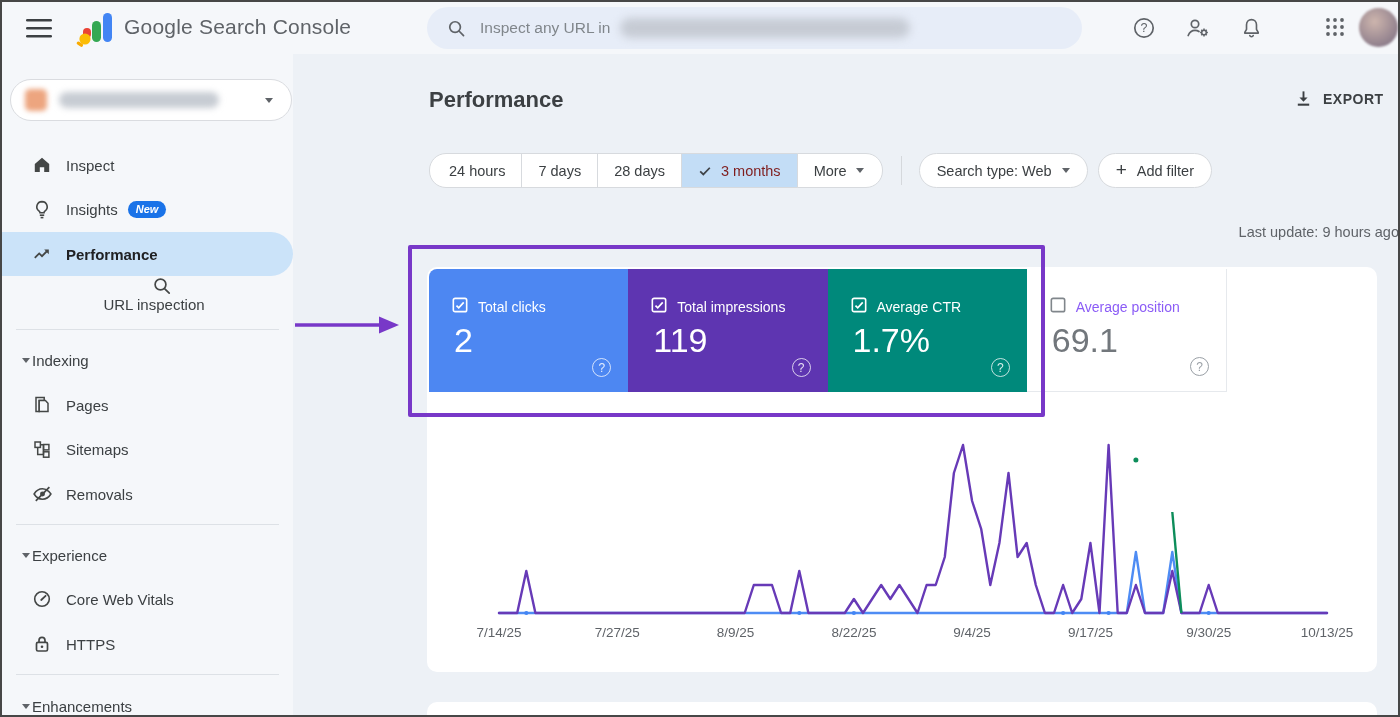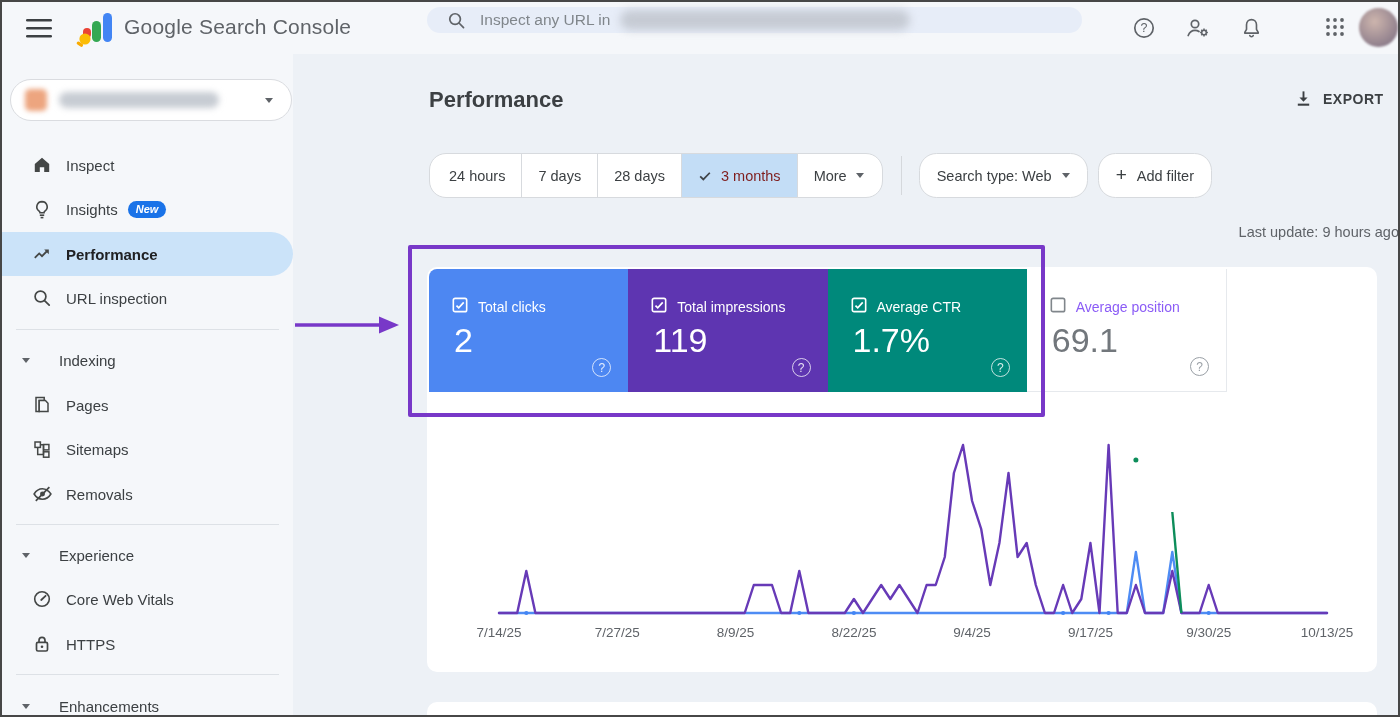--- a/index.html
+++ b/index.html
@@ -3,21 +3,21 @@
 <meta charset="utf-8">
 <style>
   html,body{margin:0;padding:0;}
   .screen{position:relative;width:1400px;height:717px;box-sizing:border-box;border:2px solid #474747;
     background:#edf1f6;overflow:hidden;font-family:"Liberation Sans","DejaVu Sans",sans-serif;color:#3c4043;}
   
   .hdr{position:absolute;left:0;top:0;width:100%;height:52px;background:#f5f7fa;}
   .hamburger{position:absolute;left:24px;top:15px;cursor:pointer;}
   .logo{position:absolute;left:72px;top:7px;}
   .app-title{position:absolute;left:122px;top:13px;font-size:21px;color:#5f6368;letter-spacing:.2px;}
-  .searchbar{position:absolute;left:425px;top:5px;width:655px;height:26px;border-radius:21px;background:#e7edf8;display:flex;align-items:center;cursor:text;}
+  .searchbar{position:absolute;left:425px;top:5px;width:655px;height:42px;border-radius:21px;background:#e7edf8;display:flex;align-items:center;cursor:text;}
   .searchbar .mag{margin-left:20px;color:#5f6368;display:flex;}
   .searchbar .ph{margin-left:14px;font-size:15.5px;color:#80868b;}
   .searchbar .dom-blob{margin-left:10px;width:290px;height:20px;border-radius:10px;background:#c6cbd4;filter:blur(4px);}
   .hicon{position:absolute;top:14px;cursor:pointer;display:flex;}
   .avatar{position:absolute;left:1357px;top:6px;width:39px;height:39px;border-radius:50%;
     background:radial-gradient(circle at 40% 35%,#cdb5ad,#8d7d8b 75%);filter:blur(1.3px);cursor:pointer;}
   
   .sidebar{position:absolute;left:0;top:52px;width:291px;bottom:0;background:#f5f7fa;}
   .prop{position:absolute;left:8px;top:25px;width:282px;height:42px;border:1px solid #dadce0;border-radius:21px;background:#fff;display:flex;align-items:center;cursor:pointer;box-sizing:border-box;}
   .prop .picon{margin-left:14px;width:22px;height:22px;border-radius:5px;background:#eda57f;filter:blur(2.5px);}
@@ -26,25 +26,25 @@
   .caret{display:inline-block;width:0;height:0;border-left:4.5px solid transparent;border-right:4.5px solid transparent;border-top:5.5px solid #5f6368;}
   .nav-item{position:absolute;left:0;width:291px;height:44px;display:flex;align-items:center;cursor:pointer;font-size:15px;color:#3c4043;}
   .nav-item .nicon{margin-left:30px;width:21px;display:flex;color:#444746;}
   .nav-item .nlabel{margin-left:13px;}
   .nav-item.active{background:#cbe3f9;border-radius:0 22px 22px 0;}
   .nav-item.active .nlabel{font-weight:bold;color:#202124;}
   .badge{margin-left:10px;background:#1a73e8;color:#fff;font-size:11px;font-weight:bold;padding:2.5px 8px;border-radius:10px;font-style:italic;}
   .sb-divider{position:absolute;left:14px;width:263px;height:1px;background:#dde1e6;}
   .section-hd{position:absolute;left:0;width:291px;height:36px;display:flex;align-items:center;cursor:pointer;font-size:15px;color:#3c4043;}
   .section-hd .caret{margin-left:20px;}
-  .section-hd .slabel{margin-left:29px;}
+  .section-hd .slabel{margin-left:2px;}
   
   .page-title{position:absolute;left:427px;top:85px;font-size:22px;font-weight:bold;color:#3c4043;}
   .export{position:absolute;left:1292px;top:87px;display:flex;align-items:center;gap:10px;font-size:14px;font-weight:bold;letter-spacing:.5px;color:#3c4043;cursor:pointer;}
-  .filters{position:absolute;left:427px;top:151px;height:45px;display:flex;align-items:stretch;}
+  .filters{position:absolute;left:427px;top:151px;height:35px;display:flex;align-items:stretch;}
   .date-group{display:flex;}
   .date-tab{border:1px solid #d7dade;margin-left:-1px;background:#fff;display:flex;align-items:center;gap:9px;padding:0 16px;font-size:14.5px;color:#3c4043;cursor:pointer;white-space:nowrap;}
   .date-tab:first-child{border-radius:17px 0 0 17px;margin-left:0;padding-left:19px;}
   .date-tab.last{border-radius:0 17px 17px 0;padding-right:18px;}
   .date-tab.selected{background:#c3ddf6;color:#7f1d1d;font-weight:normal;}
   .date-tab .tab-check{display:none;margin-top:1px;}
   .date-tab.selected .tab-check{display:flex;}
   .vsep{width:1px;background:#d5d8dc;margin:3px 17px 3px 18px;}
   .pill-btn{border:1px solid #d7dade;background:#fff;border-radius:17.5px;display:flex;align-items:center;gap:10px;padding:8px 17px;font-size:14.5px;color:#3c4043;cursor:pointer;white-space:nowrap;}
   .pill-btn.add{margin-left:10px;}
@@ -186,21 +186,21 @@
     </div>
     <div class="nav-item active" style="top:178px;">
       <span class="nicon">
           <svg width="20" height="20" viewBox="0 0 20 20">
             <path d="M2.8 13.8l4.4-4.4 2.8 2.8 5.6-5.7" fill="none" stroke="#444746" stroke-width="1.8"></path>
             <path d="M12.2 5.6h4.6v4.6z" fill="#444746"></path>
           </svg>
         </span>
       <span class="nlabel">Performance</span>
     </div>
-    <div class="nav-item" style="top:222px;">
+    <div class="nav-item" style="top:222px;flex-direction:column;">
       <span class="nicon">
           <svg width="20" height="20" viewBox="0 0 20 20">
             <circle cx="8.5" cy="8.5" r="5.4" fill="none" stroke="#444746" stroke-width="1.7"></circle>
             <line x1="12.8" y1="12.8" x2="17.2" y2="17.2" stroke="#444746" stroke-width="1.7" stroke-linecap="round"></line>
           </svg>
         </span>
       <span class="nlabel">URL inspection</span>
     </div>
 
     <div class="sb-divider" style="top:275px;"></div>

